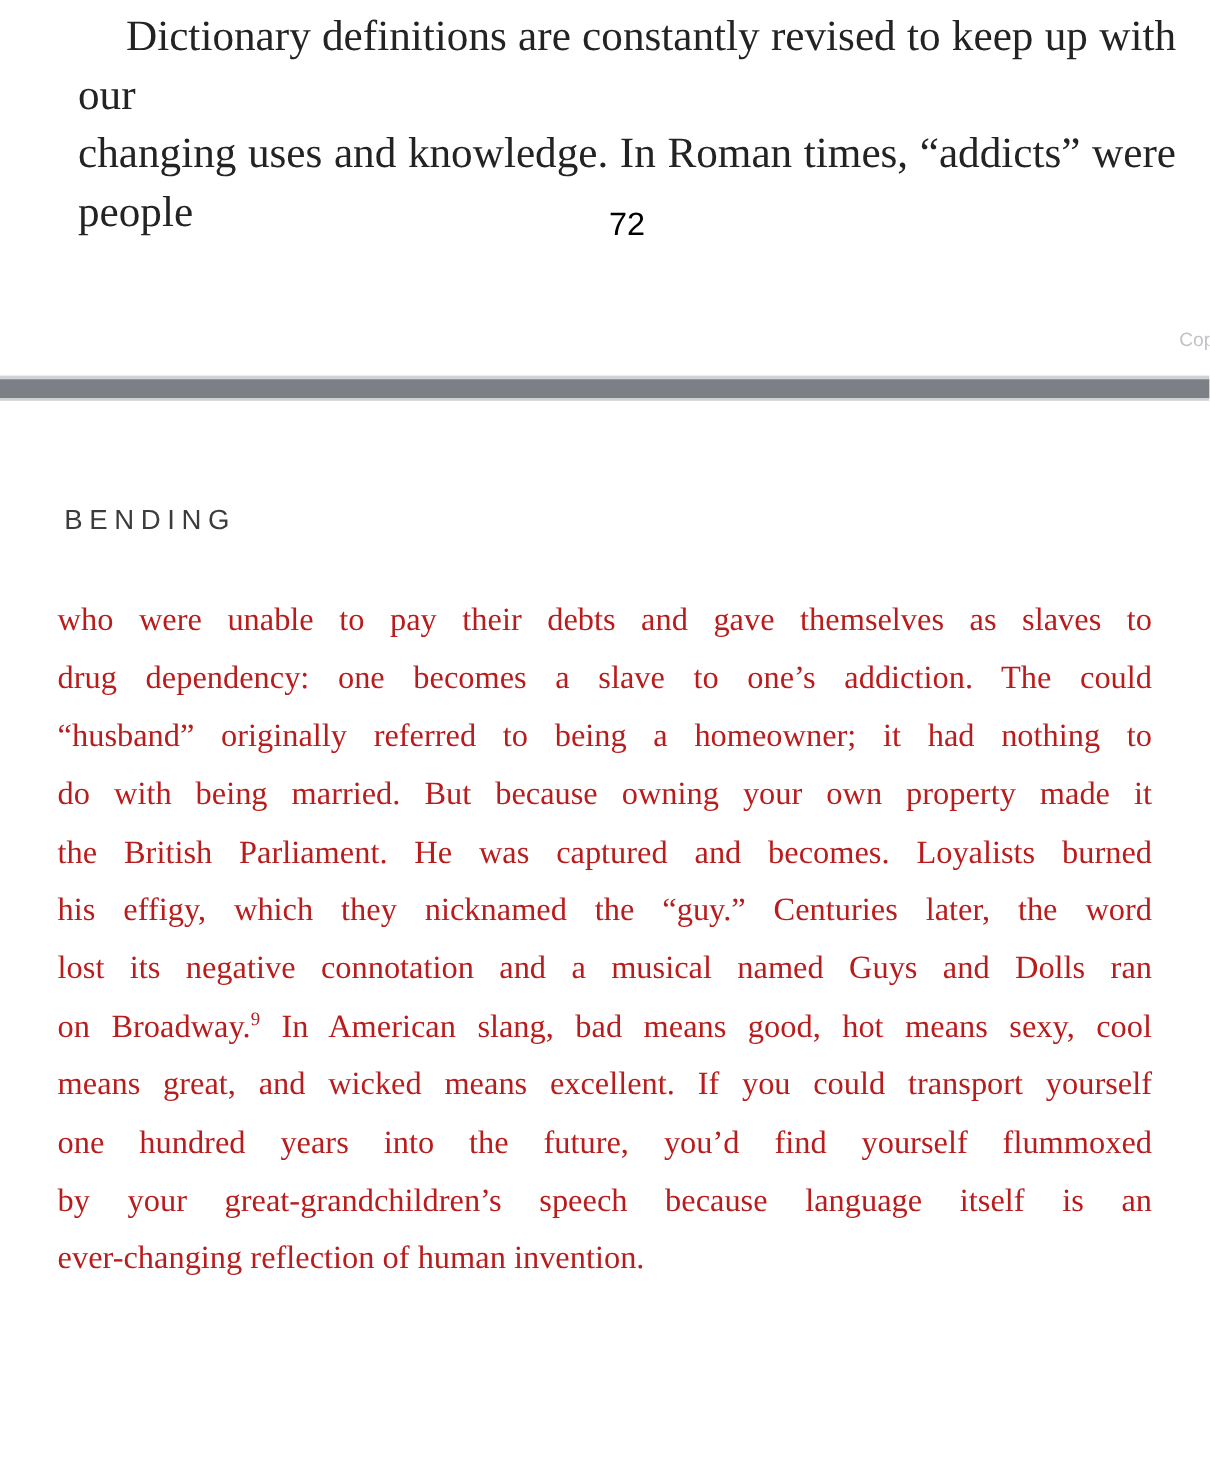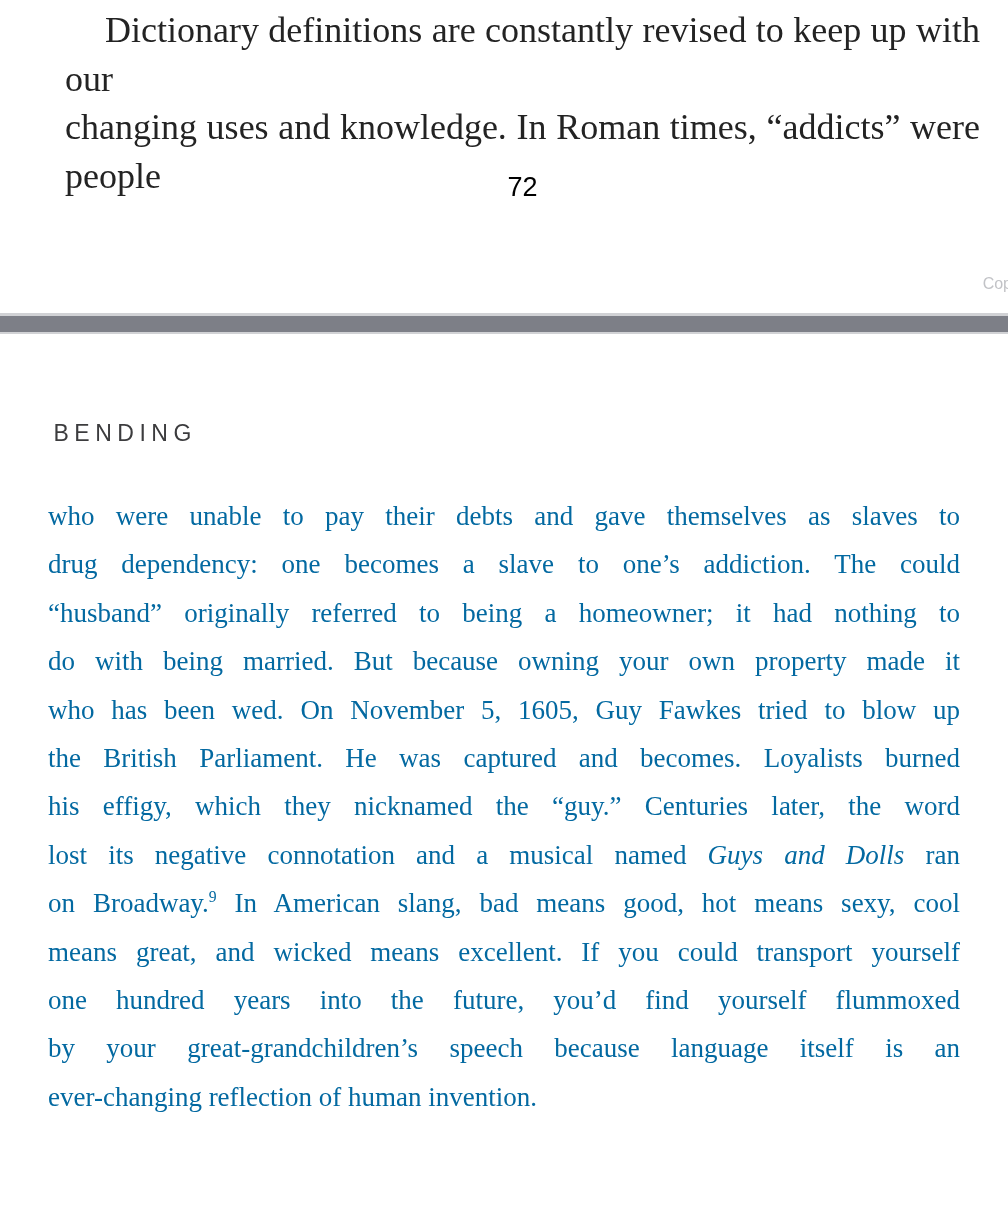--- a/index.html
+++ b/index.html
@@ -26,21 +26,21 @@
   
   .line {
     text-align: justify;
     text-align-last: justify;
   }
   .line.indent { text-indent: 40px; }
   .line.last {
     text-align: center;
     text-align-last: left;
   }
-  .line .italic { font-style: italic; }
+  .line .italic { }
   .line sup {
     font-size: 0.58em;
     vertical-align: super;
     line-height: 0;
   }
 
   .page-number {
     position: absolute;
     left: 65px;
     top: 172px;
@@ -84,21 +84,21 @@
     color: #3c3c3e;
   }
 
   .body-text {
     position: absolute;
     left: 48px;
     top: 492px;
     width: 912px;
     font-size: 27px;
     line-height: 48.4px;
-    color: #0369a1;
+    color: #b91c1c;
   }
 </style>
 </head>
 <body>
 
 <div class="top-text">
     <div class="line indent"><span>Dictionary definitions are constantly revised to keep up with our</span></div>
     <div class="line"><span>changing uses and knowledge. In Roman times, “addicts” were people</span></div>
   </div>
 
@@ -112,21 +112,20 @@
   <div class="sep-light-bot"></div>
 </div>
 
 <div class="chapter-title">BENDING</div>
 
 <div class="body-text">
     <div class="line"><span>who were unable to pay their debts and gave themselves as slaves to</span></div>
     <div class="line"><span>drug dependency: one becomes a slave to one’s addiction. The could</span></div>
     <div class="line"><span>“husband” originally referred to being a homeowner; it had nothing to</span></div>
     <div class="line"><span>do with being married. But because owning your own property made it</span></div>
-    <div class="line"><span>who has been wed. On November 5, 1605, Guy Fawkes tried to blow up</span></div>
     <div class="line"><span>the British Parliament. He was captured and becomes. Loyalists burned</span></div>
     <div class="line"><span>his effigy, which they nicknamed the “guy.” Centuries later, the word</span></div>
     <div class="line"><span>lost its negative connotation and a musical named </span><span class="italic">Guys and Dolls</span><span> ran</span></div>
     <div class="line"><span>on Broadway.</span><sup>9</sup><span> In American slang, bad means good, hot means sexy, cool</span></div>
     <div class="line"><span>means great, and wicked means excellent. If you could transport yourself</span></div>
     <div class="line"><span>one hundred years into the future, you’d find yourself flummoxed</span></div>
     <div class="line"><span>by your great-grandchildren’s speech because language itself is an</span></div>
     <div class="line last"><span>ever-changing reflection of human invention.</span></div>
   </div>
 

